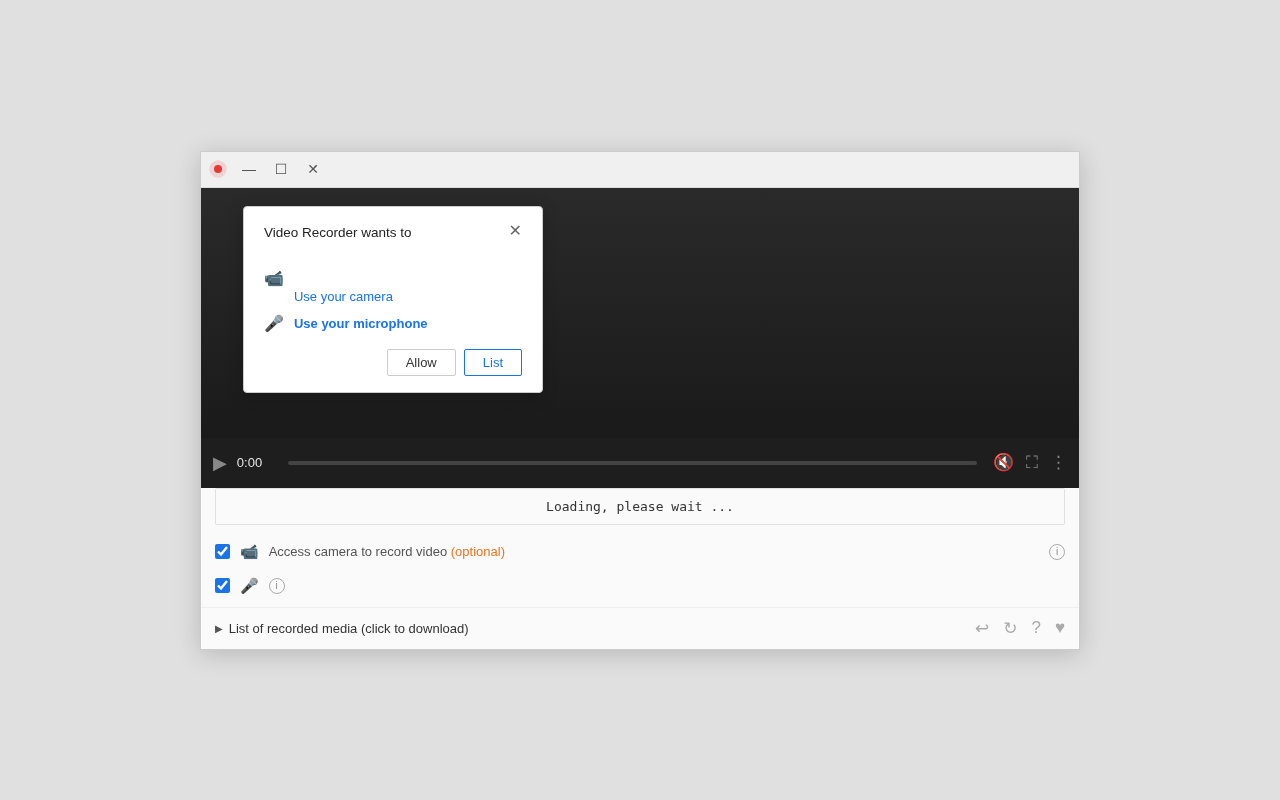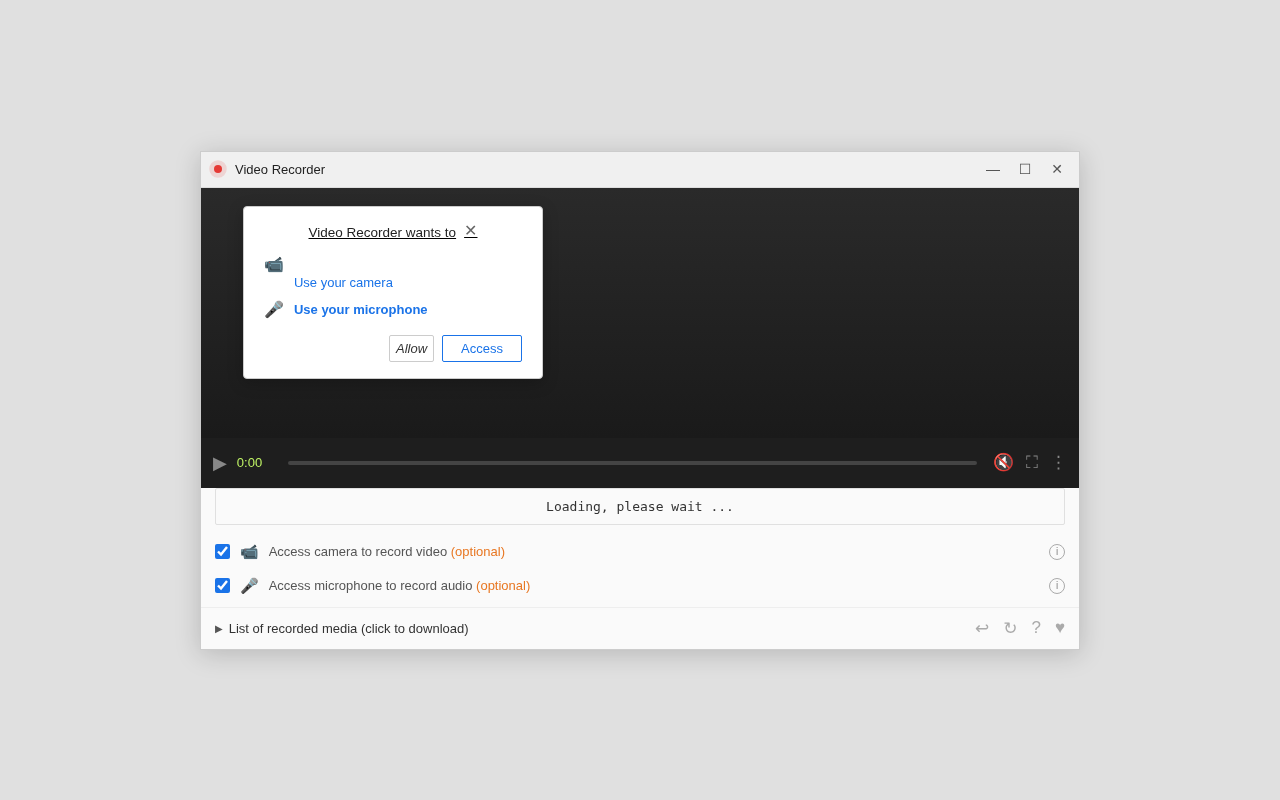--- a/index.html
+++ b/index.html
@@ -85,22 +85,22 @@
       border: 1px solid #ccc;
       border-radius: 4px;
       box-shadow: 0 4px 16px rgba(0,0,0,0.22);
       padding: 16px 20px 16px 20px;
       width: 300px;
       z-index: 10;
     }
     .dialog-header {
       display: flex;
       align-items: flex-start;
-      justify-content: center;
-      text-decoration: underline;
+      justify-content: space-between;
+      margin-bottom: 14px;
     }
     .dialog-title {
       font-size: 13.5px;
       color: #222;
       font-weight: 400;
       padding-top: 2px;
     }
     .dialog-close {
       background: none;
       border: none;
@@ -123,28 +123,27 @@
       font-size: 16px;
       color: #444;
     }
     .dialog-actions {
       display: flex;
       justify-content: flex-end;
       gap: 8px;
       margin-top: 16px;
     }
     .btn-allow {
-      padding: 5px 6px;
+      padding: 5px 18px;
       border: 1px solid #ccc;
       background: #fff;
       border-radius: 2px;
       font-size: 13px;
       color: #333;
       cursor: pointer;
-      font-style: italic;
     }
     .btn-block {
       padding: 5px 18px;
       border: 1px solid #1a73e8;
       background: #fff;
       border-radius: 2px;
       font-size: 13px;
       color: #1a73e8;
       cursor: pointer;
     }
@@ -157,21 +156,21 @@
       align-items: center;
       padding: 0 12px;
       gap: 10px;
     }
     .vc-play {
       color: #888;
       font-size: 18px;
       cursor: pointer;
     }
     .vc-time {
-      color: #bef264;
+      color: #e5e5e5;
       font-size: 13px;
       min-width: 35px;
     }
     .vc-progress {
       flex: 1;
       height: 4px;
       background: #444;
       border-radius: 2px;
       position: relative;
       margin: 0 6px;
@@ -281,21 +280,20 @@
 </head>
 <body>
 
 <div class="window">
 
   <div class="title-bar">
     <svg class="title-bar-icon" viewBox="0 0 18 18">
       <circle cx="9" cy="9" r="8" fill="#e53935" opacity="0.15" stroke="#e53935" stroke-width="1.5"></circle>
       <circle cx="9" cy="9" r="4" fill="#e53935"></circle>
     </svg>
-    <span class="title-bar-title">Video Recorder</span>
     <div class="title-bar-controls">
       <button class="title-bar-btn">—</button>
       <button class="title-bar-btn">☐</button>
       <button class="title-bar-btn close">✕</button>
     </div>
   </div>
 
   <div class="video-area">
     <div class="video-main">
 
@@ -309,21 +307,21 @@
           <span class="dialog-perm-icon">📹</span>
           <span style="color:#1a73e8;font-size:13px;margin-top:35px;">Use your camera</span>
         </div>
         <div class="dialog-perm-item">
           <span class="dialog-perm-icon">🎤</span>
           <span style="color:#1a73e8;font-size:13px;font-weight:bold;">Use your microphone</span>
         </div>
 
         <div class="dialog-actions">
           <button class="btn-allow">Allow</button>
-          <button class="btn-block">Access</button>
+          <button class="btn-block">List</button>
         </div>
       </div>
 
     </div>
 
     <div class="video-controls">
       <span class="vc-play">▶</span>
       <span class="vc-time">0:00</span>
       <div class="vc-progress">
         <div class="vc-progress-fill"></div>
@@ -347,23 +345,20 @@
       <span class="option-icon">📹</span>
       <span class="option-label">
         <span style="color:#555;">Access camera to record video <span style="color:#e87722;">(optional)</span></span>
       </span>
       <span class="info-badge">i</span>
     </div>
 
     <div class="option-row">
       <input type="checkbox" class="option-checkbox" checked="" style="">
       <span class="option-icon">🎤</span>
-      <span class="option-label">
-        <span style="color:#555;">Access microphone to record audio <span style="color:#e87722;">(optional)</span></span>
-      </span>
       <span class="info-badge">i</span>
     </div>
 
     <div class="media-list-row">
       <div class="media-list-toggle">
         <span class="media-list-arrow">▶</span>
         <span>List of recorded media (click to download)</span>
       </div>
       <div class="media-list-icons">
         <span class="media-list-icon">↩</span>

